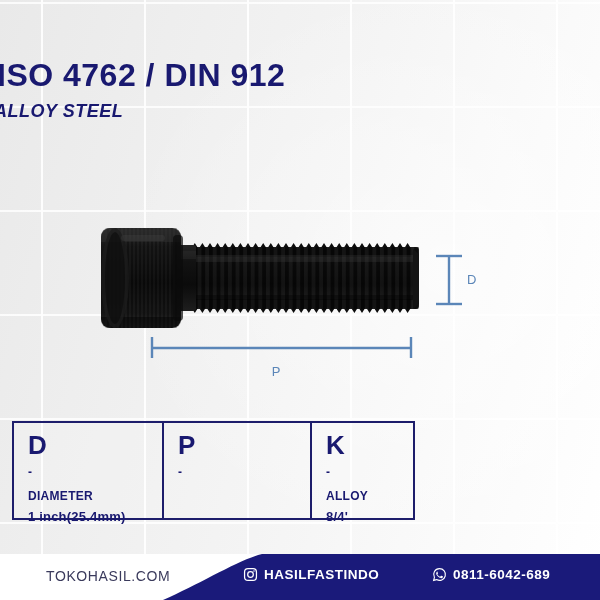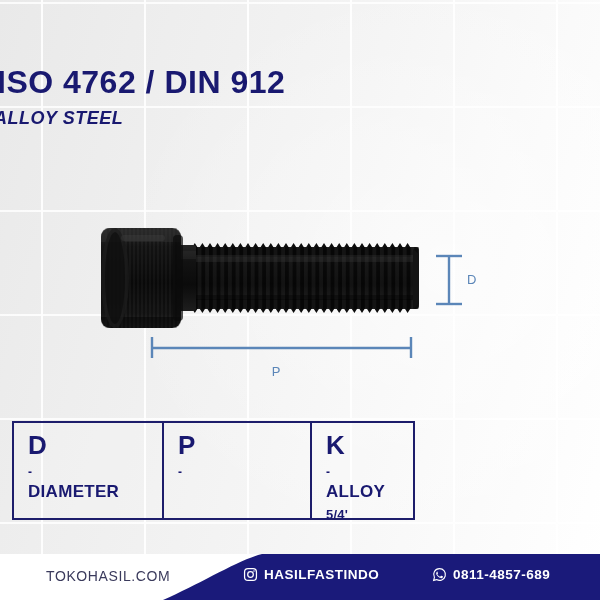--- a/index.html
+++ b/index.html
@@ -36,21 +36,21 @@
   .bg-vignette {
     position: absolute;
     inset: 0;
     background: radial-gradient(ellipse 80% 70% at 75% 45%, rgba(255,255,255,0.55) 0%, rgba(255,255,255,0) 70%);
   }
 
   
   .header {
     position: absolute;
     left: 0;
-    top: 66px;
+    top: 59px;
     width: 420px;
   }
   .title {
     font-size: 32px;
     font-weight: bold;
     letter-spacing: 0.5px;
     color: #191970;
     line-height: 1;
     margin-left: -3px;
     white-space: nowrap;
@@ -126,26 +126,26 @@
     letter-spacing: 0.5px;
   }
   .spec-dash {
     font-size: 12px;
     font-weight: bold;
     color: #191970;
     line-height: 1;
     margin-top: 8px;
   }
   .spec-name {
-    font-size: 17px;
+    font-size: 12px;
     font-weight: bold;
     color: #191970;
     line-height: 1;
     letter-spacing: 0.3px;
-    margin-top: 5px;
+    margin-top: 12px;
   }
   .spec-val {
     font-size: 13px;
     font-weight: bold;
     color: #191970;
     line-height: 1;
     letter-spacing: 0.2px;
     margin-top: 8px;
     white-space: nowrap;
   }
@@ -301,30 +301,31 @@
       <line x1="7" y1="12" x2="266" y2="12" stroke="#5b86b8" stroke-width="2.4"></line>
       <text class="dim-label" x="131" y="40" text-anchor="middle">P</text>
     </svg>
   </div>
 
   <div class="spec-table">
     <div class="spec-col c1">
       <div class="spec-key">D</div>
       <div class="spec-dash">-</div>
       <div class="spec-name">DIAMETER</div>
+      <div class="spec-val">1 inch(25.4mm)</div>
     </div>
     <div class="spec-col c2">
       <div class="spec-key">P</div>
       <div class="spec-dash">-</div>
     </div>
     <div class="spec-col c3">
       <div class="spec-key">K</div>
       <div class="spec-dash">-</div>
       <div class="spec-name">ALLOY</div>
-      <div class="spec-val">5/4'</div>
+      <div class="spec-val">8/4'</div>
     </div>
   </div>
 
   <div class="footer">
     <svg class="footer-swoosh" width="600" height="46" viewBox="0 0 600 46" preserveAspectRatio="none" xmlns="http://www.w3.org/2000/svg">
       <path d="M163,46 C200,30 238,6 262,0 L600,0 L600,46 Z" fill="#1a1a7a"></path>
     </svg>
 
     <div class="footer-site">TOKOHASIL.COM</div>
 
@@ -339,17 +340,17 @@
       <span>HASILFASTINDO</span>
     </div>
 
     <div class="footer-item wa">
       <span class="footer-icon">
         <svg width="15" height="15" viewBox="0 0 24 24" fill="none" stroke="#ffffff" stroke-width="1.8">
           <path d="M12 2.6a9.4 9.4 0 0 0-8.1 14.1L2.6 21.4l4.8-1.25A9.4 9.4 0 1 0 12 2.6z"></path>
           <path d="M8.6 7.6c-.3 0-.7.1-1 .5-.35.4-.9 1-.9 2.3s.95 2.6 1.1 2.8c.15.2 1.85 2.95 4.55 4 2.25.85 2.7.7 3.2.65.5-.05 1.6-.65 1.85-1.3.25-.65.25-1.2.17-1.3-.07-.12-.27-.2-.57-.35-.3-.15-1.75-.85-2.02-.95-.27-.1-.47-.15-.67.15-.2.3-.77.95-.95 1.15-.17.2-.35.22-.65.07-.3-.15-1.25-.46-2.38-1.47-.88-.78-1.47-1.75-1.65-2.05-.17-.3-.02-.46.13-.61.14-.13.3-.35.45-.52.15-.18.2-.3.3-.5.1-.2.05-.38-.02-.53-.08-.15-.67-1.62-.92-2.22-.24-.58-.48-.5-.67-.51h-.38z" fill="#ffffff" stroke="none"></path>
         </svg>
       </span>
-      <span>0811-4857-689</span>
+      <span>0811-6042-689</span>
     </div>
   </div>
 
 </div>
 
 </body></html>

